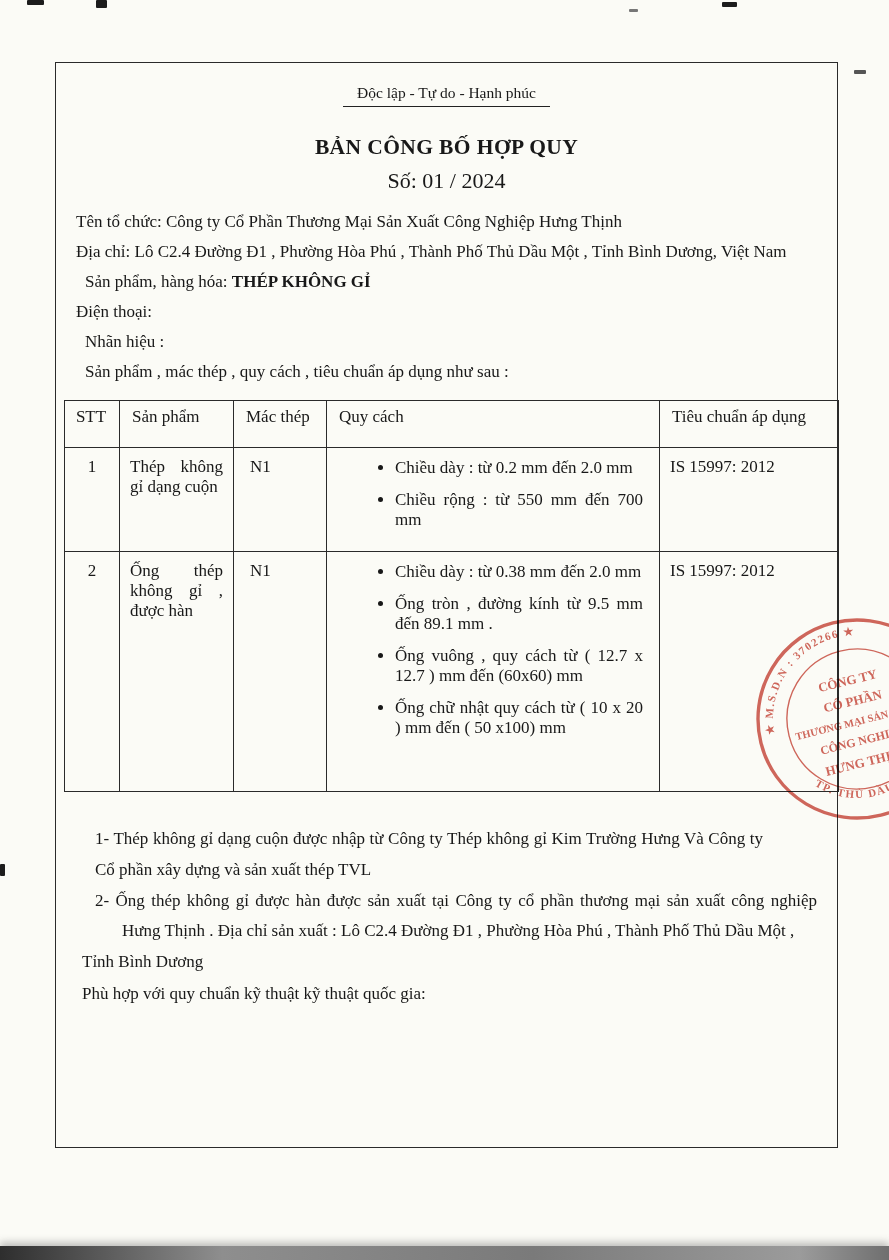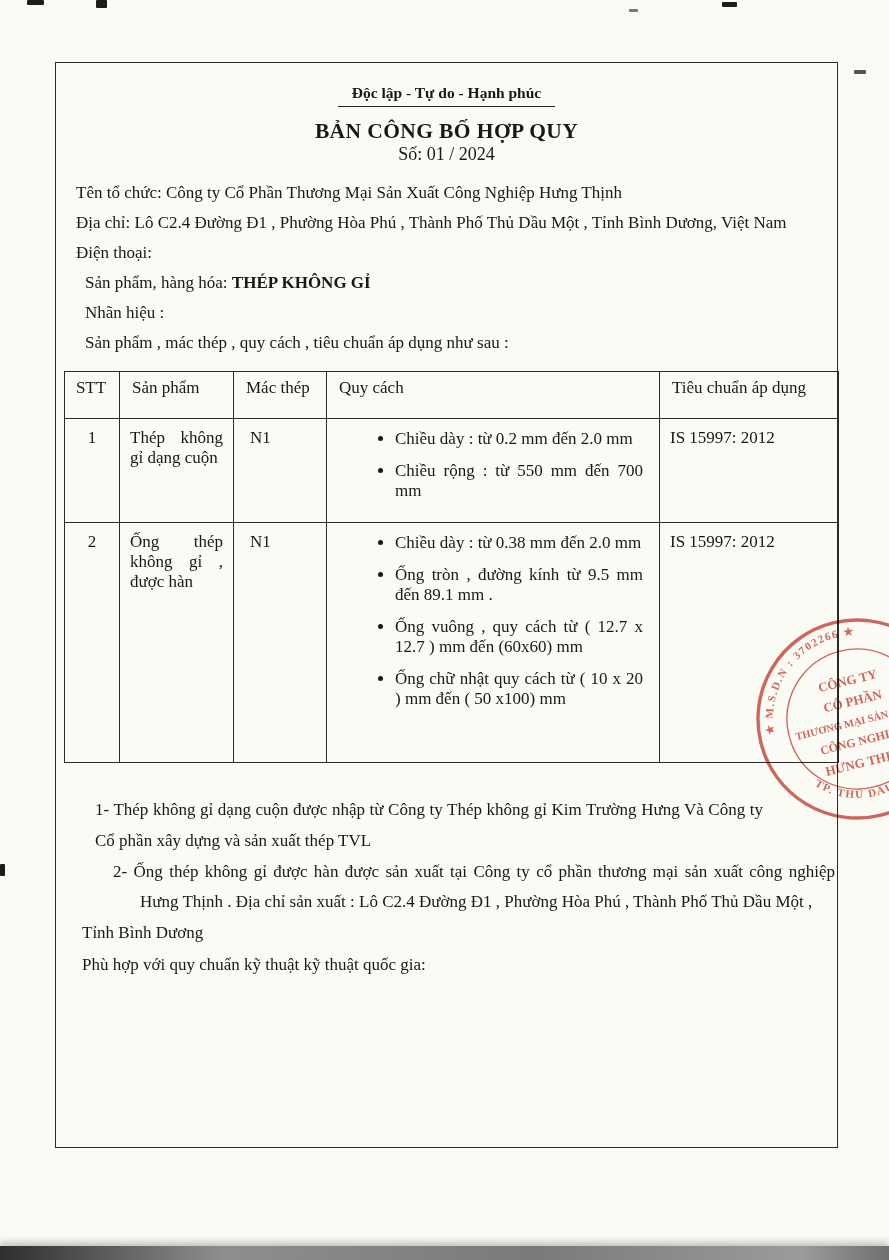--- a/index.html
+++ b/index.html
@@ -13,25 +13,25 @@
 
   
   .frame {
     position:absolute; left:55px; top:62px; width:783px; height:1086px;
     border:1.6px solid #2a2a2a; padding-top:16px;
   }
 
   .nat-header { text-align:center; font-weight:bold; font-size:17px; letter-spacing:.2px; }
   .motto-wrap { text-align:center; margin-top:5px; }
   .motto {
-    display:inline-block; font-weight:bold; font-size:15.5px;
+    display:inline-block; font-weight:normal; font-size:15.5px;
     border-bottom:1.6px solid #222; padding:0 14px 4px;
   }
-  .doc-title { text-align:center; font-size:21.5px; font-weight:bold; margin-top:12px; letter-spacing:.4px; }
-  .doc-number { text-align:center; font-size:18px; margin-top:0; }
+  .doc-title { text-align:center; font-size:21.5px; font-weight:bold; margin-top:28px; letter-spacing:.4px; }
+  .doc-number { text-align:center; font-size:22px; margin-top:8px; }
 
   p.line { font-size:17px; line-height:1.76; margin-left:20px; margin-right:26px; }
   p.first { margin-top:13px; }
   p.indent { margin-left:29px; }
   .bold { font-weight:bold; }
 
   table.spec {
     border-collapse:collapse; table-layout:fixed;
     margin:14px 0 0 8px; width:774px; font-size:17px;
   }
@@ -44,21 +44,21 @@
   td.stt { text-align:center; }
   td.sp  { padding:9px 10px; text-align:justify; }
   td.mac { padding-left:16px; }
   td.tc  { padding:9px 8px 9px 10px; }
   ul.qc  { margin:1px 0 0 0; padding-left:62px; }
   ul.qc li { margin-bottom:12px; padding-right:10px; text-align:justify; }
 
   .notes { margin-top:32px; font-size:17px; line-height:1.78; }
   .notes p { margin-bottom:1px; }
   .note1 { margin-left:39px; width:668px; text-align:justify; }
-  .note2 { margin-left:57px; width:722px; padding-left:27px; text-indent:-27px; text-align:justify; }
+  .note2 { margin-left:39px; width:722px; padding-left:27px; text-indent:-27px; text-align:justify; }
   .province, .conform { margin-left:26px; }
   .regulation { margin-left:8px; width:752px; text-indent:32px; text-align:justify; }
 
   
   .stamp {
     position:absolute; left:742px; top:604px; width:230px; height:230px;
     transform:rotate(-14deg); opacity:.82; mix-blend-mode:multiply;
   }
   .stamp circle { fill:none; }
   .stamp .ring  { stroke-width:3.4; }
@@ -92,22 +92,22 @@
 
   <div class="motto-wrap">
     <span class="motto">Độc lập - Tự do - Hạnh phúc</span>
   </div>
 
   <div class="doc-title">BẢN CÔNG BỐ HỢP QUY</div>
   <div class="doc-number">Số: 01 / 2024</div>
 
   <p class="line first">Tên tổ chức: Công ty Cổ Phần Thương Mại Sản Xuất Công Nghiệp Hưng Thịnh</p>
   <p class="line">Địa chỉ: Lô C2.4 Đường Đ1 , Phường Hòa Phú , Thành Phố Thủ Dầu Một , Tỉnh Bình Dương, Việt Nam</p>
+  <p class="line indent"><span>Sản phẩm, hàng hóa: </span><span class="bold">THÉP KHÔNG GỈ</span></p>
   <p class="line">Điện thoại:</p>
-  <p class="line indent"><span>Sản phẩm, hàng hóa: </span><span class="bold">THÉP KHÔNG GỈ</span></p>
   <p class="line indent">Nhãn hiệu :</p>
   <p class="line indent">Sản phẩm , mác thép , quy cách , tiêu chuẩn áp dụng như sau :</p>
 
   <table class="spec">
     <colgroup>
       <col style="width:55px">
         <col style="width:114px">
         <col style="width:93px">
         <col style="width:333px">
         <col style="width:179px">

